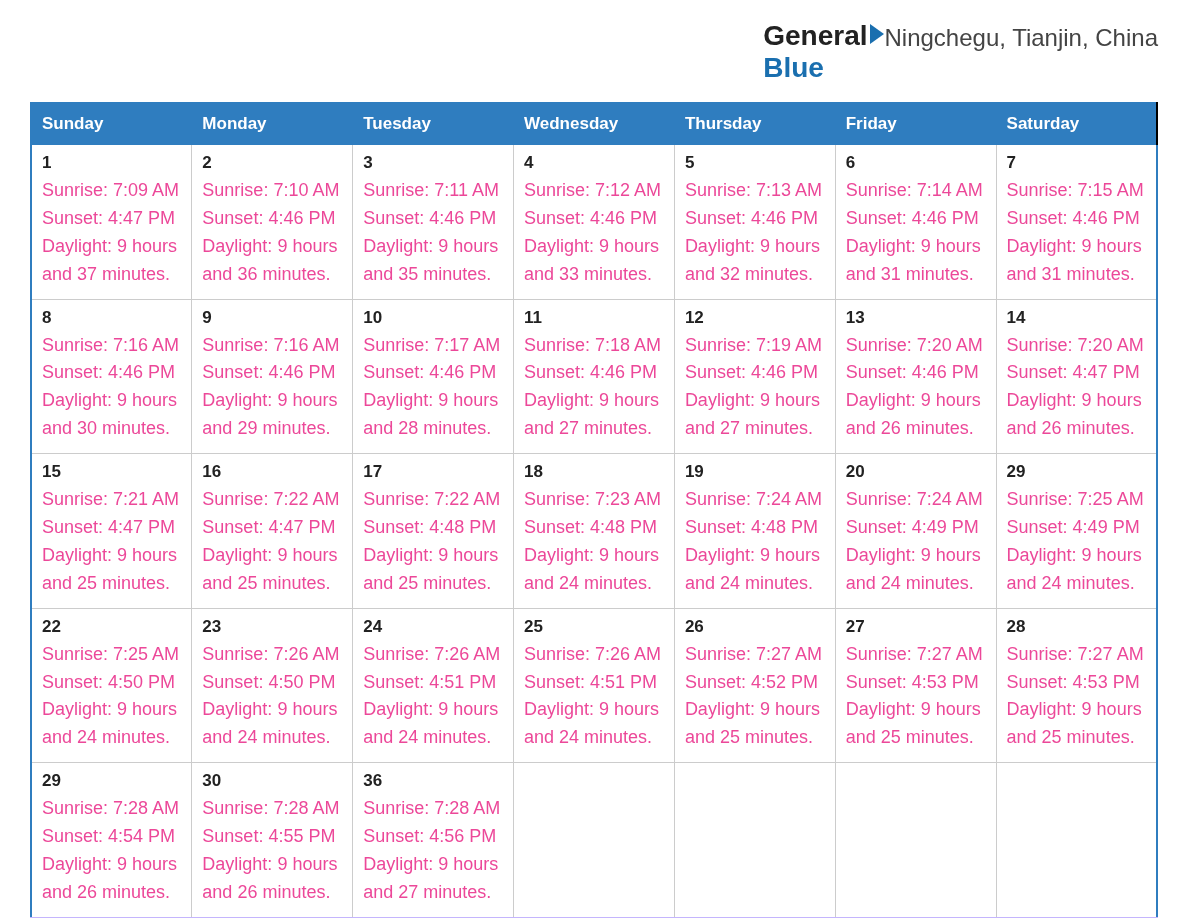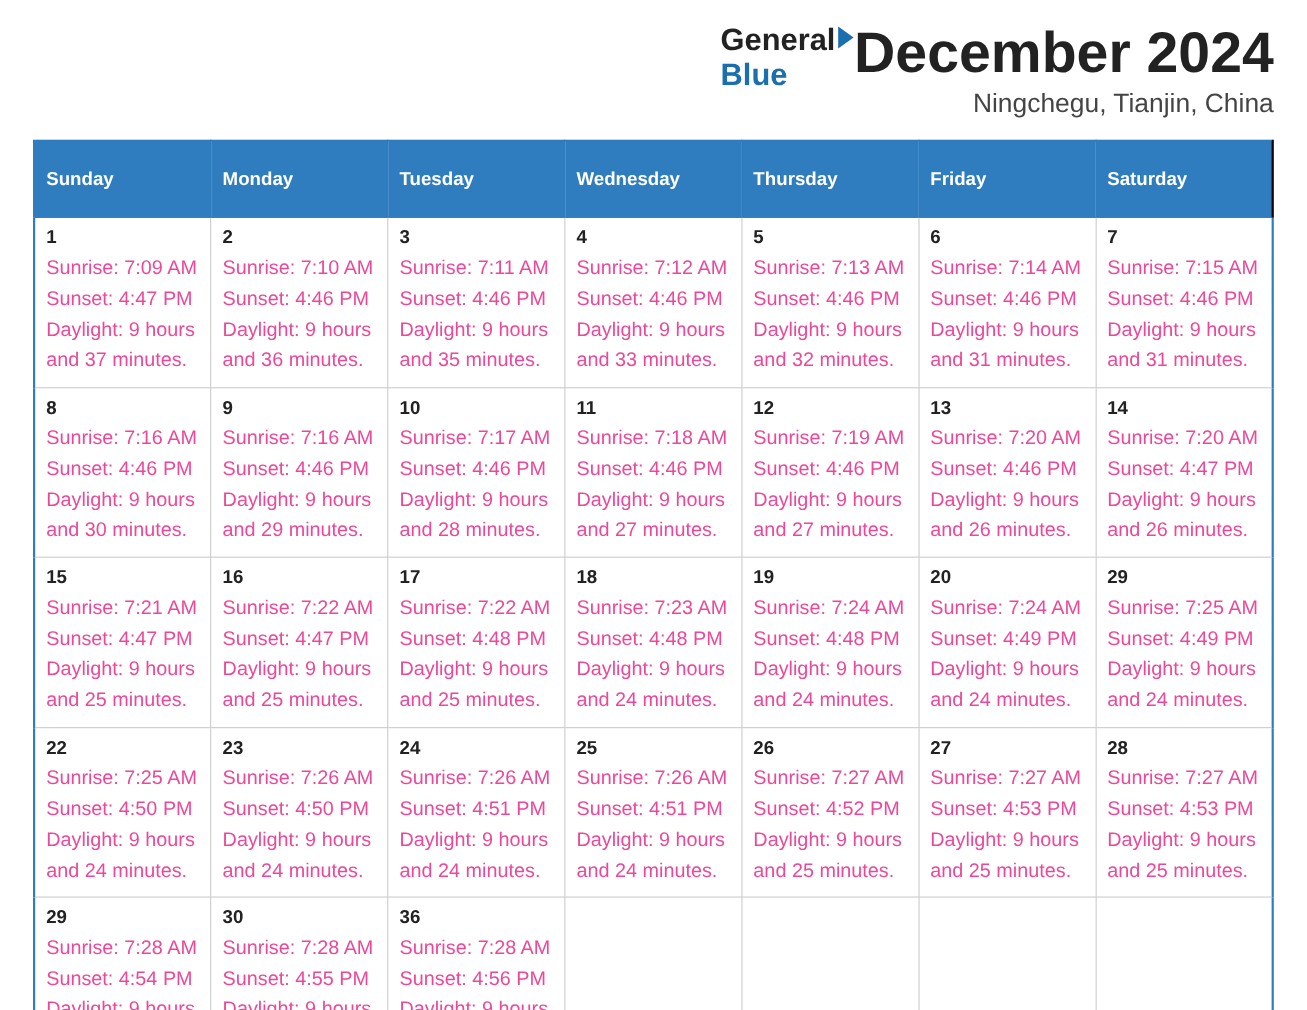--- a/index.html
+++ b/index.html
@@ -60,21 +60,21 @@
     table {
       width: 100%;
       border-collapse: collapse;
       table-layout: fixed;
     }
     thead tr th {
       background: #2f7dbf;
       color: #fff;
       font-size: 17px;
       font-weight: bold;
-      padding: 24px 10px;
+      padding: 10px 10px;
       text-align: left;
       border: 1px solid #2f7dbf;
     }
     tbody tr td {
       vertical-align: top;
       padding: 8px 10px 10px 10px;
       font-size: 13.5px;
       color: #222;
       border: 1px solid #ccc;
       height: 110px;
@@ -109,21 +109,20 @@
 
 <div class="header">
   <div class="logo">
     <div class="logo-text">
       <span class="logo-general">General</span>
       <span class="logo-arrow"></span>
     </div>
     <div class="logo-blue">Blue</div>
   </div>
   <div class="title-block">
-    <div class="month-title">December 2024</div>
     <div class="location-title">Ningchegu, Tianjin, China</div>
   </div>
 </div>
 
 <table>
   <thead>
     <tr>
     <th>Sunday</th>
         <th>Monday</th>
         <th>Tuesday</th>

